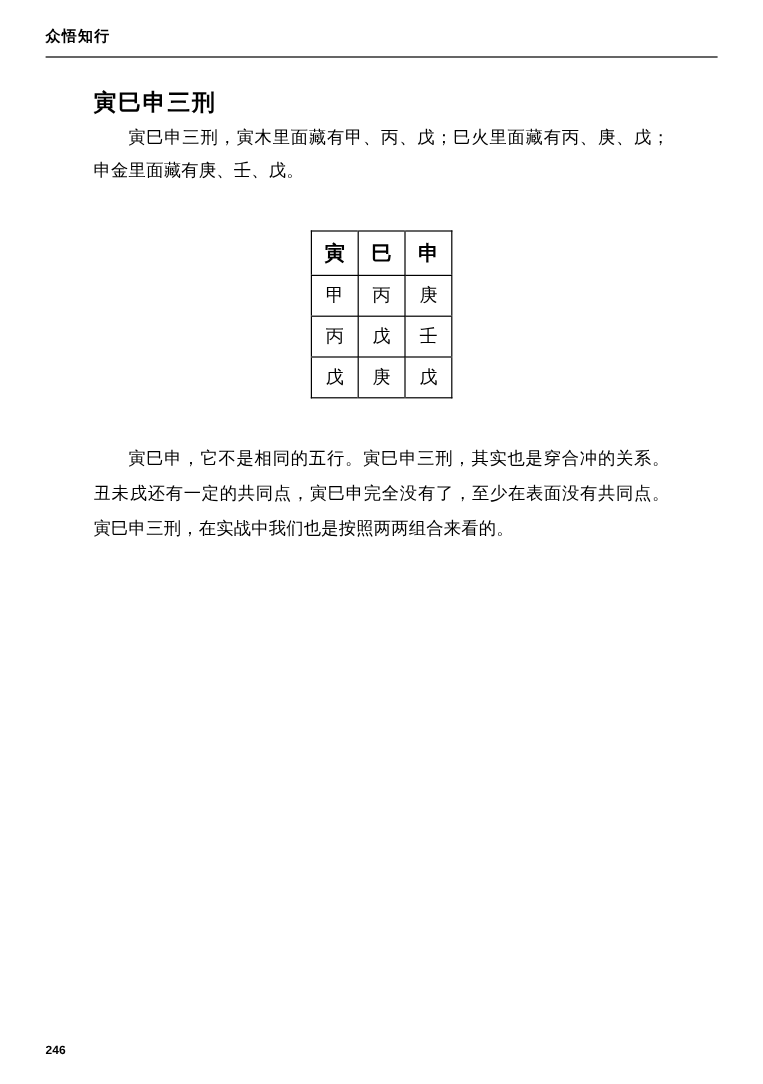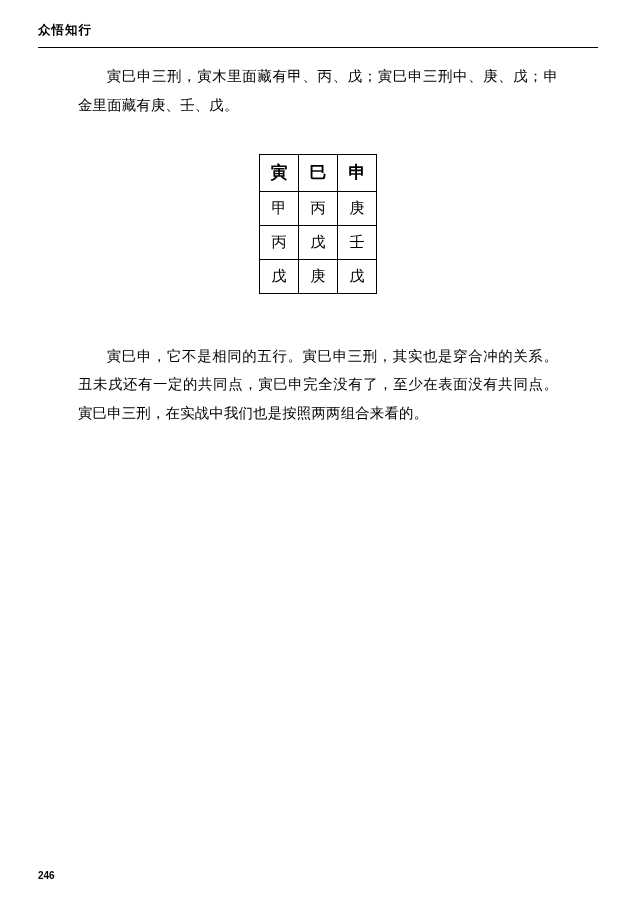--- a/index.html
+++ b/index.html
@@ -114,22 +114,23 @@
 </head>
 <body>
 
 <div class="page">
 
   <div class="header">众悟知行</div>
   <div class="header-rule"></div>
 
   <div class="content">
 
+    <h1 class="section-title">寅巳申三刑</h1>
 
-    <p class="para para-gap-lg">寅巳申三刑，寅木里面藏有甲、丙、戊；寅巳申三刑中、庚、戊；申金里面藏有庚、壬、戊。</p>
+    <p class="para para-gap-lg">寅巳申三刑，寅木里面藏有甲、丙、戊；巳火里面藏有丙、庚、戊；申金里面藏有庚、壬、戊。</p>
 
     <div class="table-wrap">
       <table class="sanxing">
         <tbody>
             <tr class="head">
           <td>寅</td>
           <td>巳</td>
           <td>申</td>
         </tr>
         <tr>
@@ -144,18 +145,18 @@
         </tr>
         <tr>
           <td>戊</td>
           <td>庚</td>
           <td>戊</td>
         </tr>
       </tbody>
         </table>
     </div>
 
-    <p class="para" style="margin-top:48px;">寅巳申，它不是相同的五行。寅巳申三刑，其实也是穿合冲的关系。丑未戌还有一定的共同点，寅巳申完全没有了，至少在表面没有共同点。寅巳申三刑，在实战中我们也是按照两两组合来看的。</p>
+    <p class="para" style="margin-top:37px;">寅巳申，它不是相同的五行。寅巳申三刑，其实也是穿合冲的关系。丑未戌还有一定的共同点，寅巳申完全没有了，至少在表面没有共同点。寅巳申三刑，在实战中我们也是按照两两组合来看的。</p>
 
   </div>
 
   <div class="folio">246</div>
 </div>
 
 </body></html>

